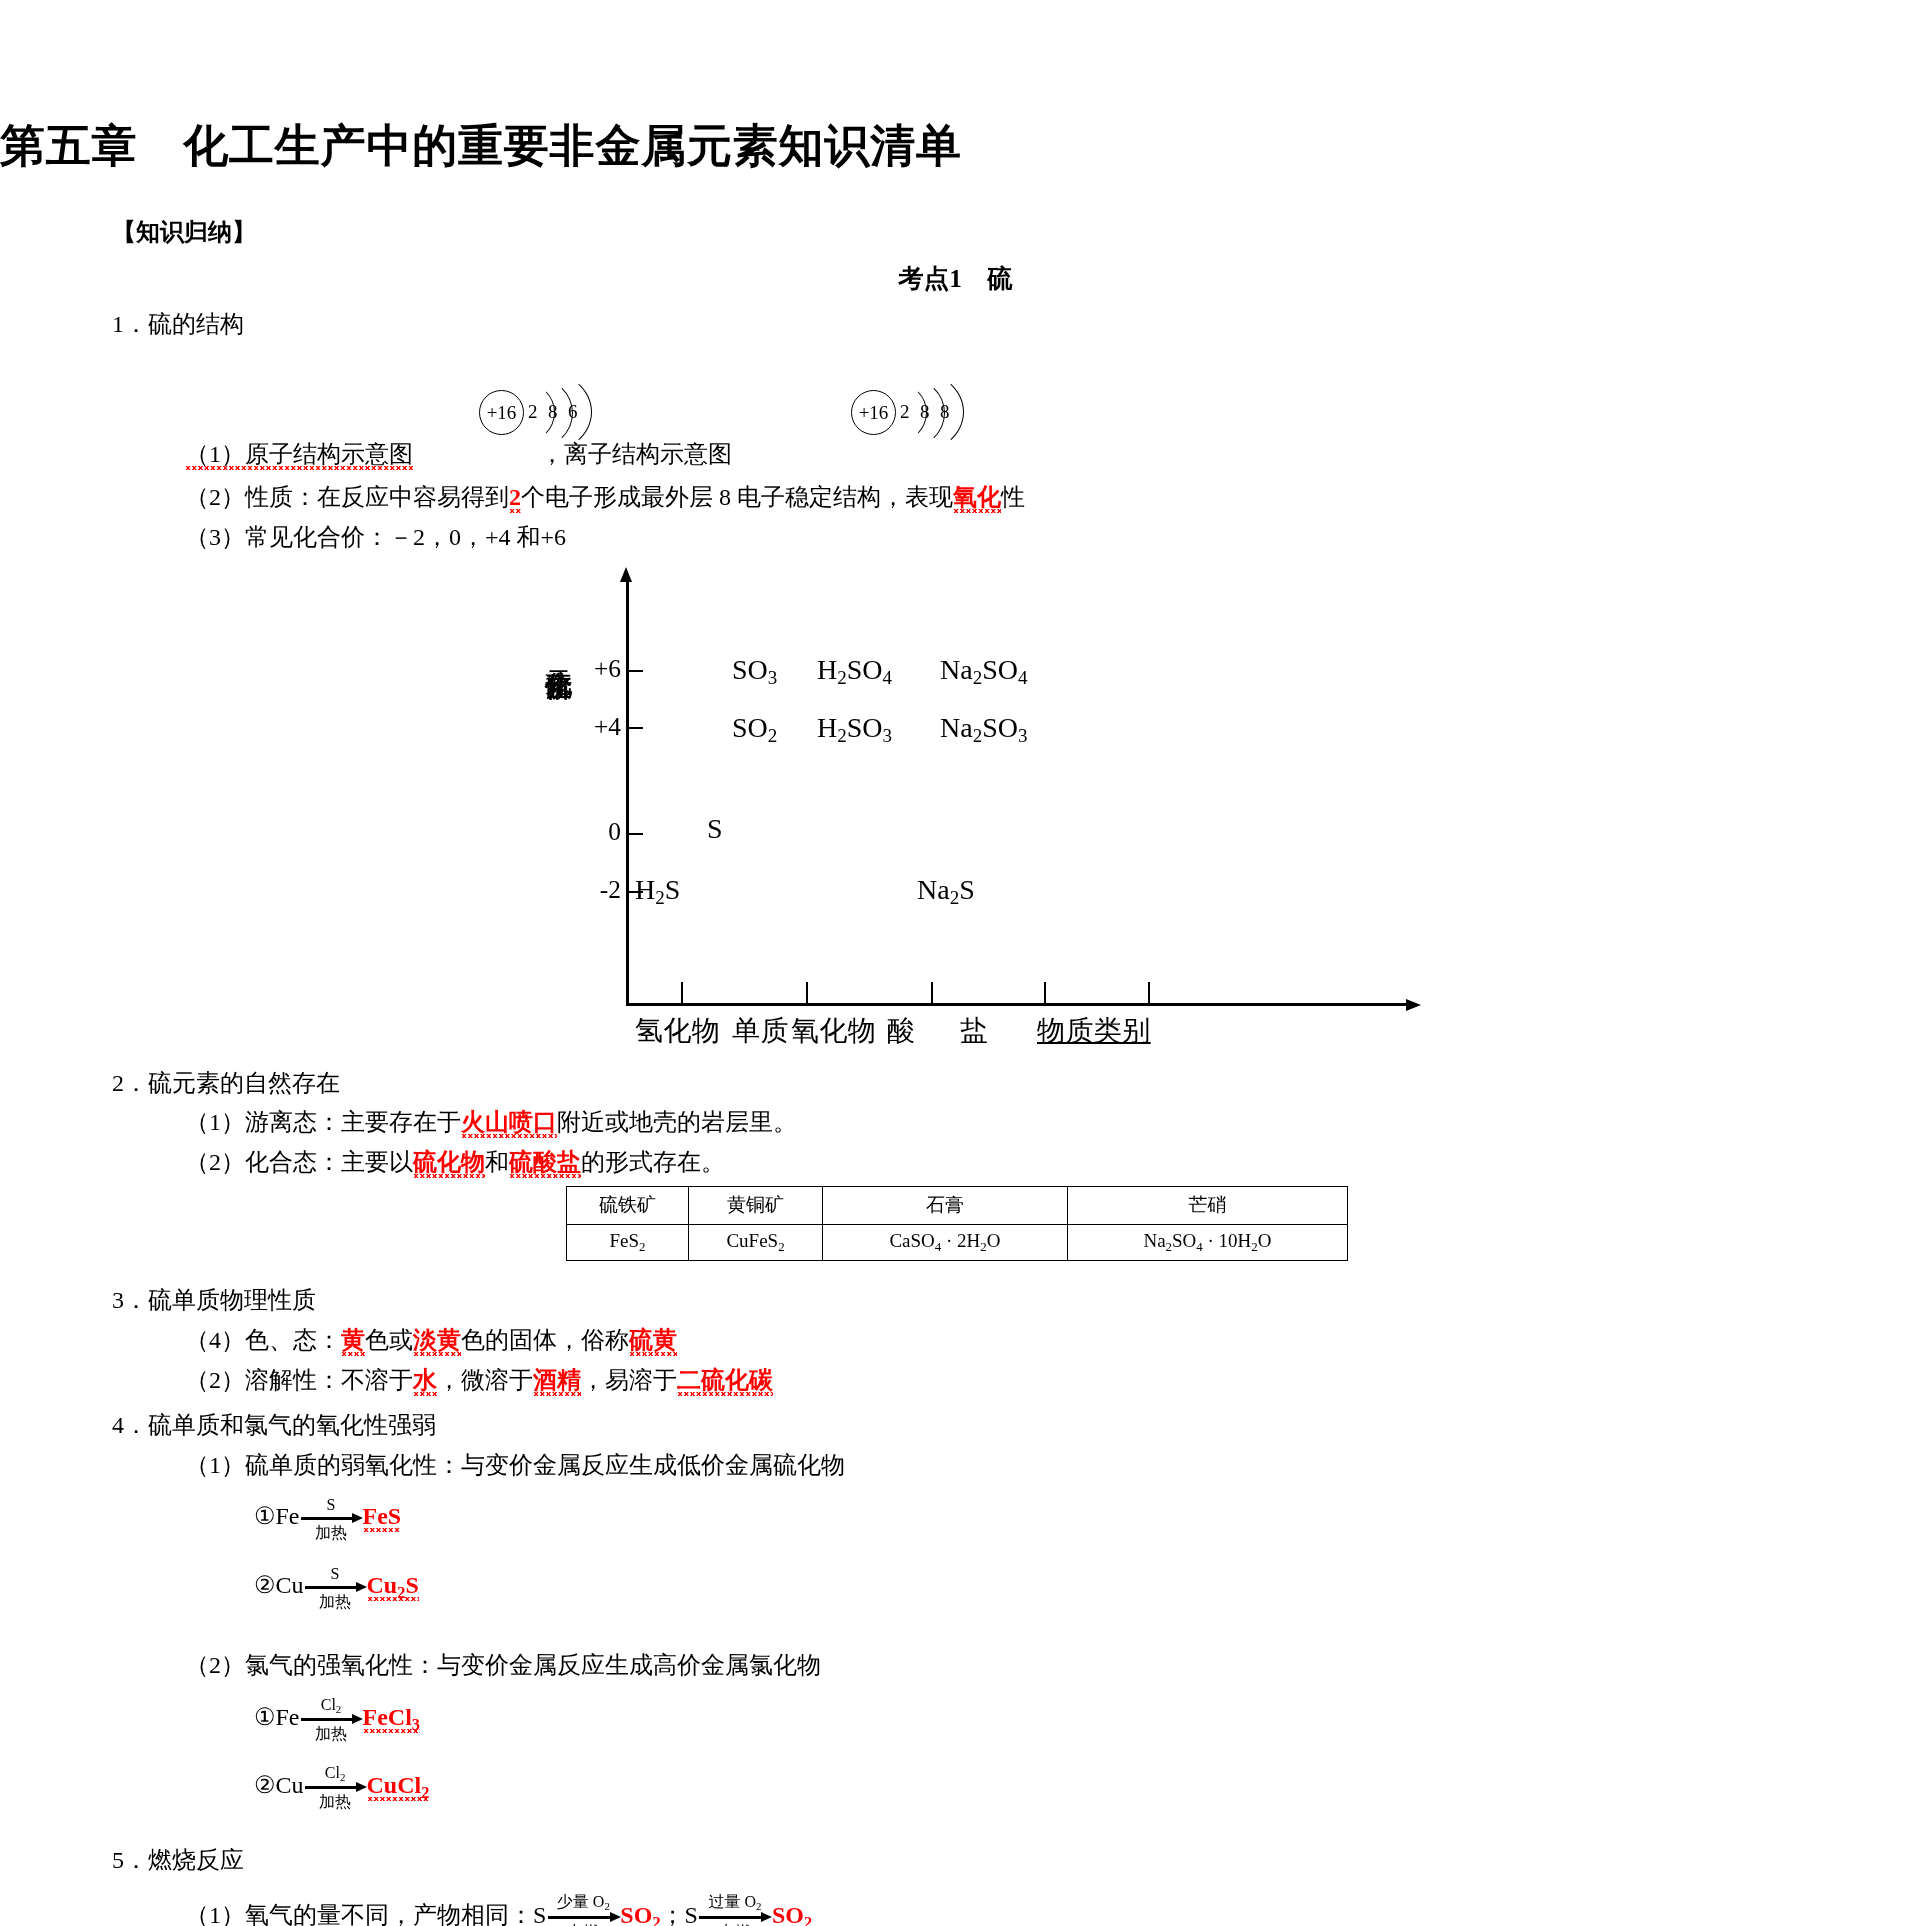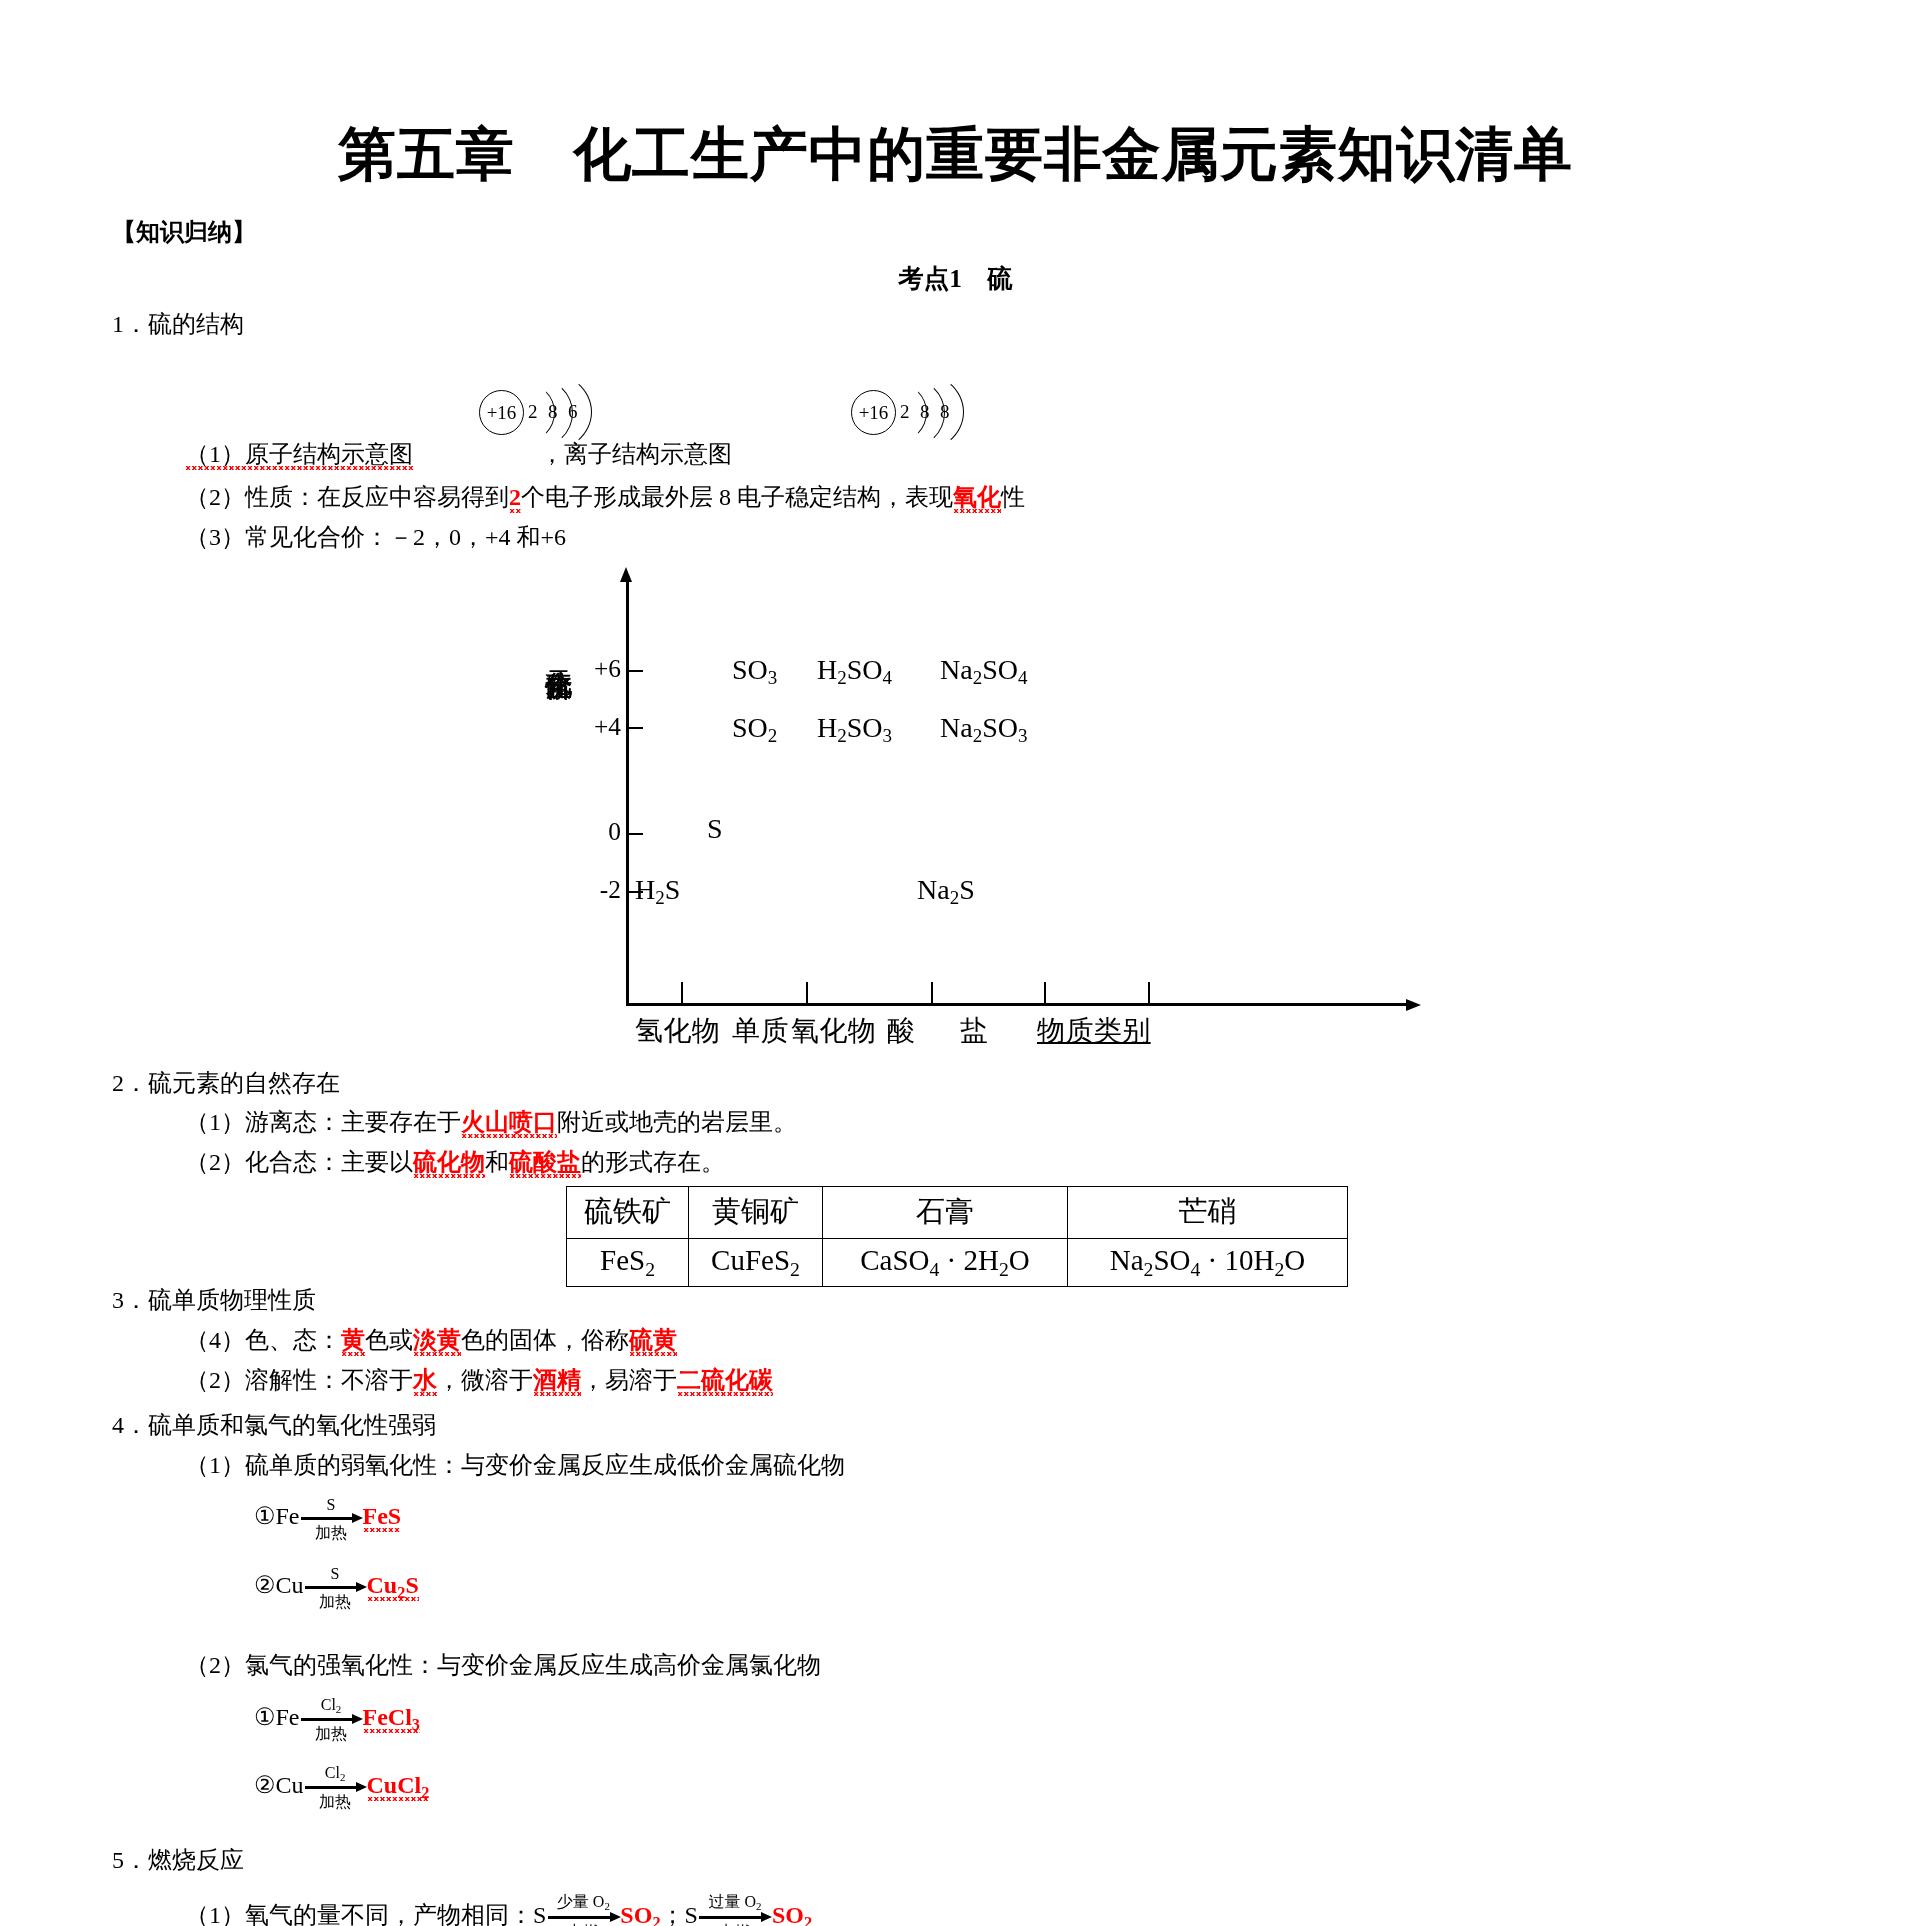--- a/index.html
+++ b/index.html
@@ -9,22 +9,21 @@
     font-family:"Liberation Serif","DejaVu Serif",serif;
     color:#000000;
     position:relative;
     overflow:hidden;
   }
   .page { position:absolute; left:0; top:0; width:1911px; height:2703px; }
 
   
   .ttl {
     position:absolute; left:0; top:116px; width:1911px;
-    text-align:center;
-    font-size:58px; font-weight:bold; letter-spacing:0.8px;
+    font-size:45px; font-weight:bold; letter-spacing:0.8px;
   }
   .kn {
     position:absolute; left:112px; top:216px;
     font-size:24px; font-weight:bold;
   }
   .kaodian {
     position:absolute; left:0; top:262px; width:1911px;
     text-align:center; font-size:25.4px; font-weight:bold;
   }
   .num {
@@ -91,21 +90,21 @@
     letter-spacing:0.8px;
   }
   .ytk { position:absolute; font-size:25.4px; text-align:right; }
   .cpt { position:absolute; font-size:28px; white-space:nowrap; }
   .xlab { position:absolute; font-size:28px; white-space:nowrap; letter-spacing:0.4px; }
 
   
   table.min {
     position:absolute;
     border-collapse:collapse;
-    font-size:29px;
+    font-size:19px;
     padding-left:10px;
   }
   table.min td {
     border:1.5px solid #000;
     padding:5.4px 8.5px;
     text-align:center;
     white-space:nowrap;
   }
 
   

